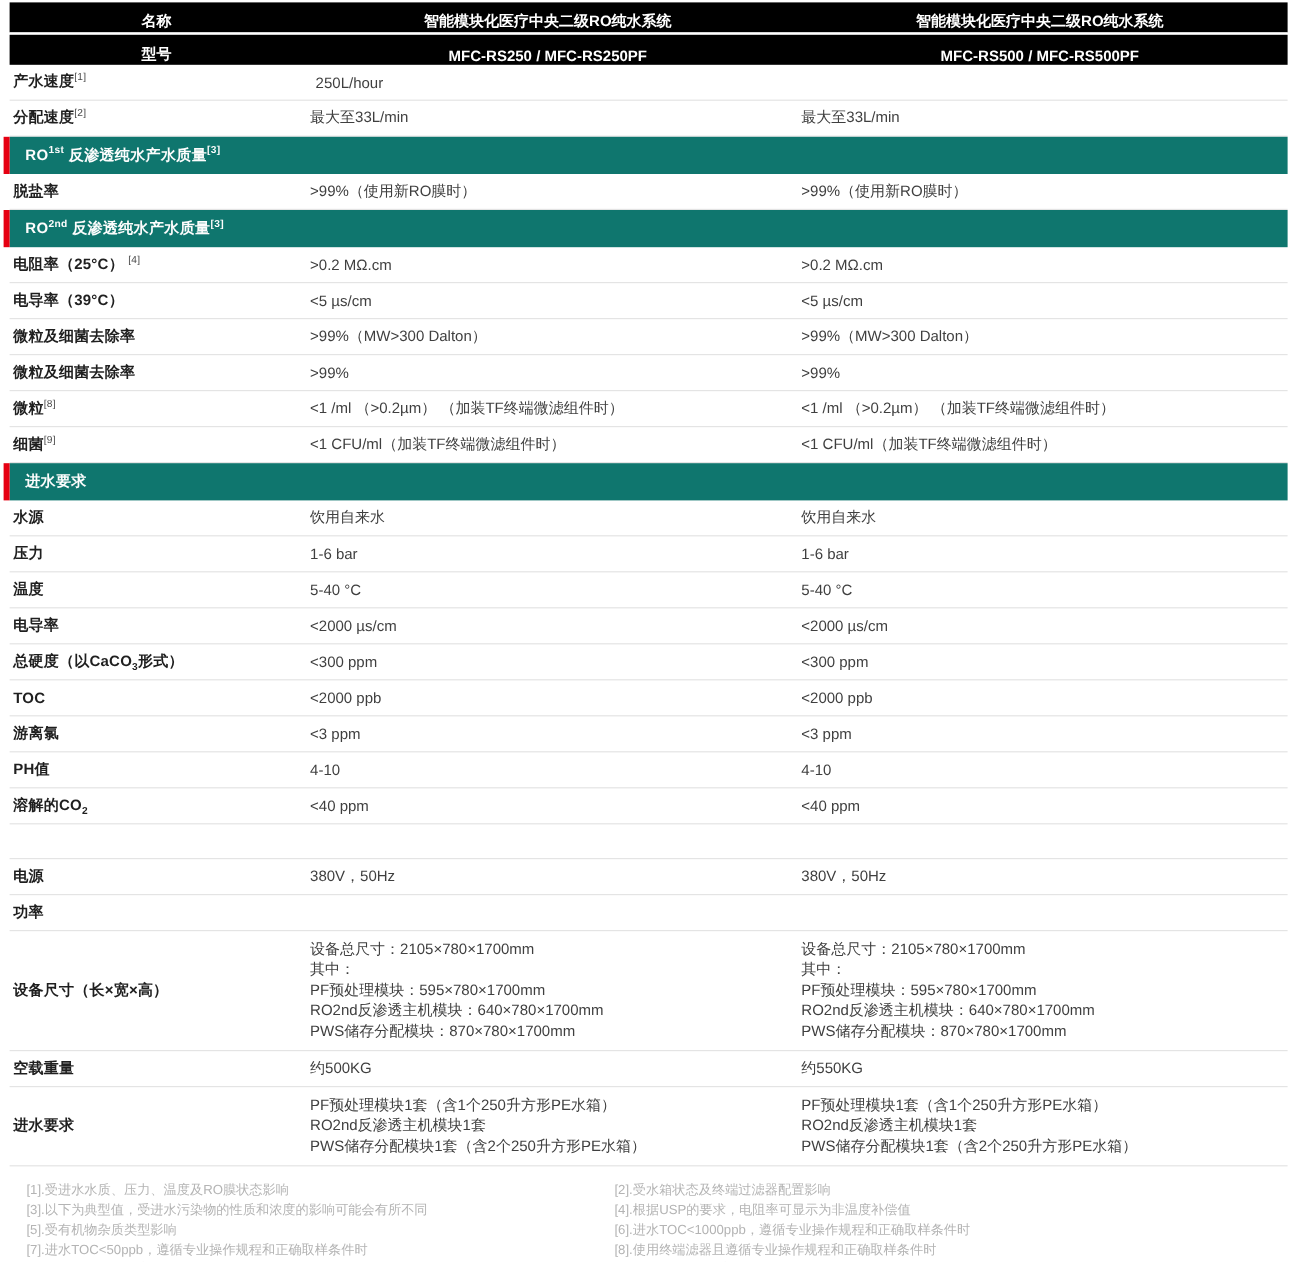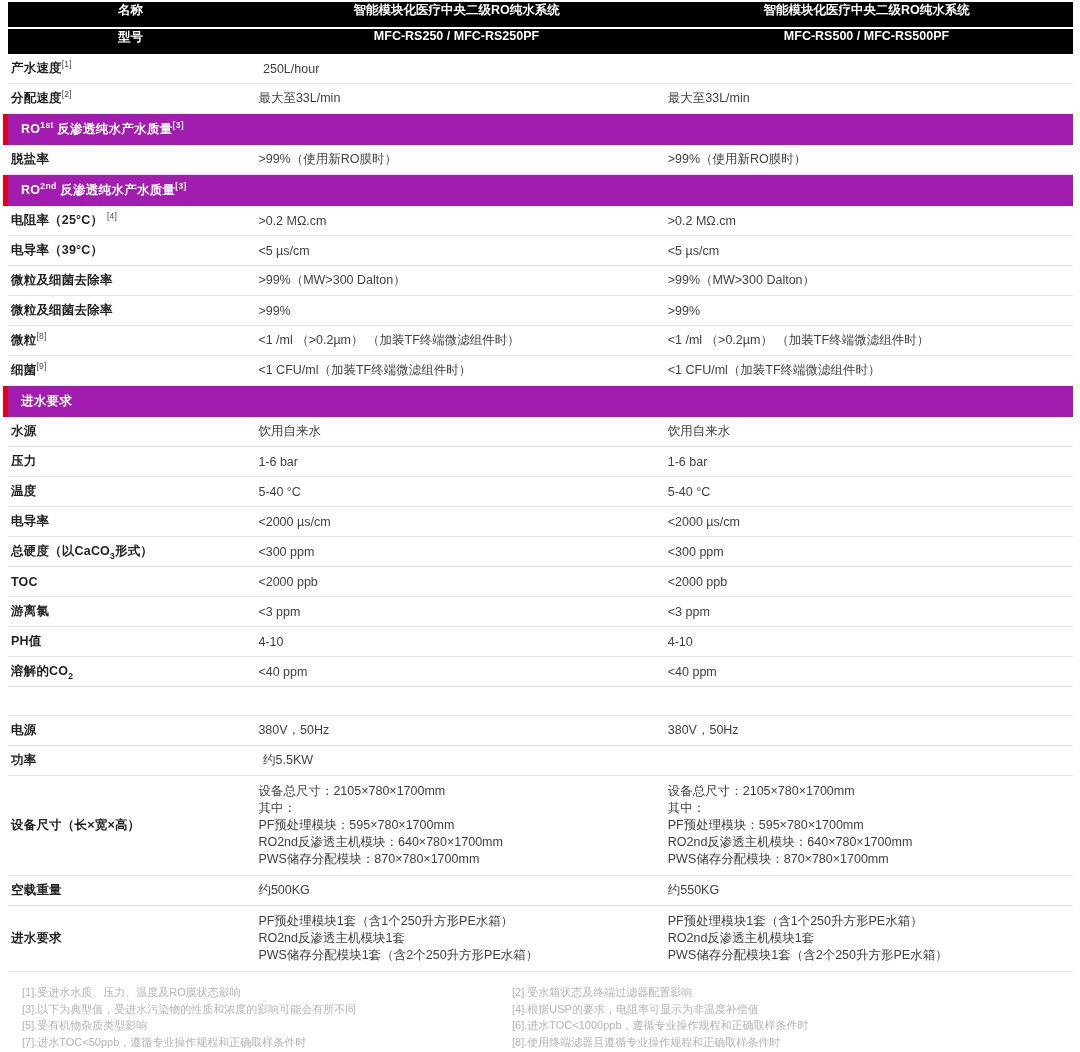--- a/index.html
+++ b/index.html
@@ -5,41 +5,41 @@
   html,body{margin:0;padding:0;}
   body{
     width:1080px;height:1052px;background:#ffffff;
     font-family:"Liberation Sans","DejaVu Sans",sans-serif;
     overflow:hidden;
   }
   .page{padding-top:2px;}
   .spec-table{margin-left:8px;width:1065px;}
 
   
-  .hdr-row{display:flex;align-items:flex-start;background:#000000;height:25px;color:#ffffff;font-size:12.5px;font-weight:700;}
+  .hdr-row{display:flex;align-items:flex-end;background:#000000;height:25px;color:#ffffff;font-size:12.5px;font-weight:700;}
   .hdr-gap{height:2px;background:#ffffff;}
   .hcell{box-sizing:border-box;}
   .hcell.lbl{width:245px;text-align:center;}
   .hcell.v1{width:407px;text-align:center;}
   .hcell.v2{width:413px;text-align:center;}
 
   
   .spec-row{display:flex;align-items:center;border-bottom:1px solid #e4e4e4;min-height:30px;box-sizing:border-box;}
   .cell-label{width:245px;padding-left:3px;box-sizing:border-box;font-weight:700;font-size:12.5px;color:#1f1f1f;letter-spacing:.2px;}
   .cell-label sup{font-weight:400;color:#4a4a4a;}
   .cell-value{font-size:12.5px;color:#3f3f3f;box-sizing:border-box;padding:4px 8px 4px 0;margin-left:10px;}
   .cell-v1{width:407px;}
   .cell-v2{width:413px;}
   .multiline .cell-value{line-height:17px;padding-top:7px;padding-bottom:7px;}
 
   sup{font-size:8.5px;line-height:0;}
   sub{font-size:8.5px;line-height:0;}
 
   
-  .section-bar{position:relative;height:31px;background:#a21caf;display:flex;align-items:center;padding-left:13px;box-sizing:border-box;color:#fdfdfd;font-weight:700;font-size:12.5px;letter-spacing:.3px;}
+  .section-bar{position:relative;height:31px;background:#0f766e;display:flex;align-items:center;padding-left:13px;box-sizing:border-box;color:#fdfdfd;font-weight:700;font-size:12.5px;letter-spacing:.3px;}
   .red-accent{position:absolute;left:-5px;top:0;width:5px;height:100%;background:#e60012;}
 
   .spacer-row{height:28px;border-bottom:1px solid #e4e4e4;}
 
   
   .footnotes{display:flex;margin-top:12px;font-size:11px;color:#b4b4b4;line-height:16.5px;}
   .fn-col-left{width:512px;padding-left:22px;box-sizing:border-box;}
   .fn-col-right{flex:1;}
 </style>
 </head>
@@ -163,21 +163,20 @@
           <div class="cell-value cell-v2">&lt;40 ppm</div>
         </div>
         <div class="spacer-row"></div>
         <div class="spec-row">
           <div class="cell-label">电源</div>
           <div class="cell-value cell-v1">380V，50Hz</div>
           <div class="cell-value cell-v2">380V，50Hz</div>
         </div>
         <div class="spec-row">
           <div class="cell-label">功率</div>
-          <div class="cell-value cell-v2">约5.5KW</div>
         </div>
         <div class="spec-row multiline">
           <div class="cell-label">设备尺寸（长×宽×高）</div>
           <div class="cell-value cell-v1">
             <div class="value-line">设备总尺寸：2105×780×1700mm</div>
             <div class="value-line">其中：</div>
             <div class="value-line">PF预处理模块：595×780×1700mm</div>
             <div class="value-line">RO2nd反渗透主机模块：640×780×1700mm</div>
             <div class="value-line">PWS储存分配模块：870×780×1700mm</div>
           </div>

